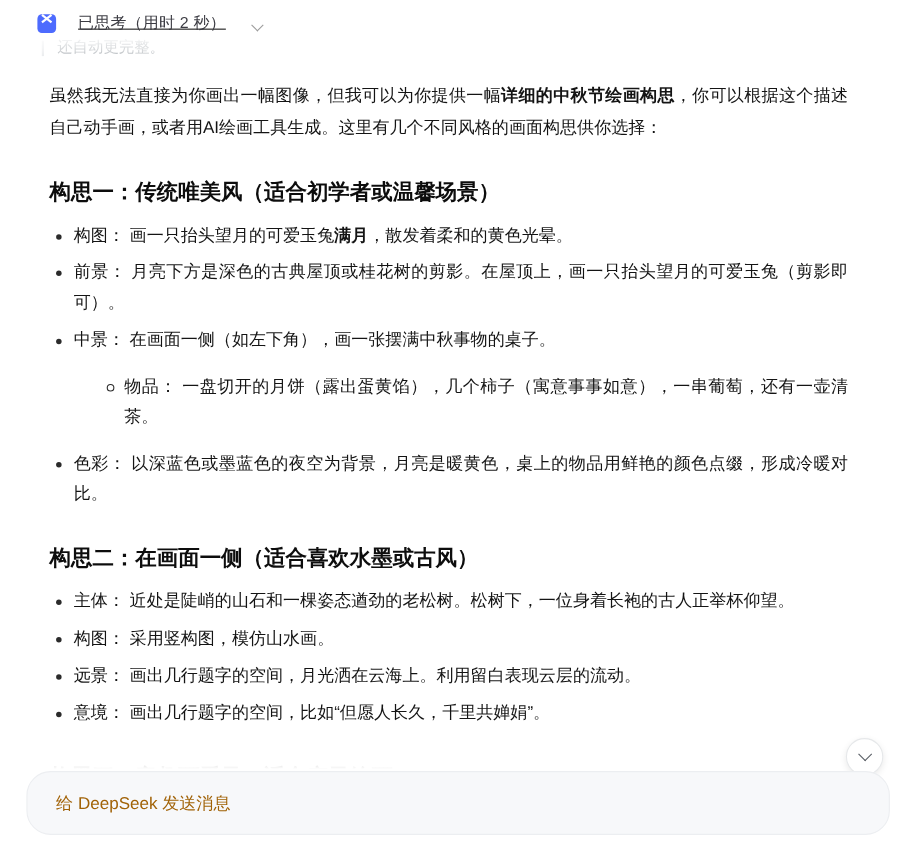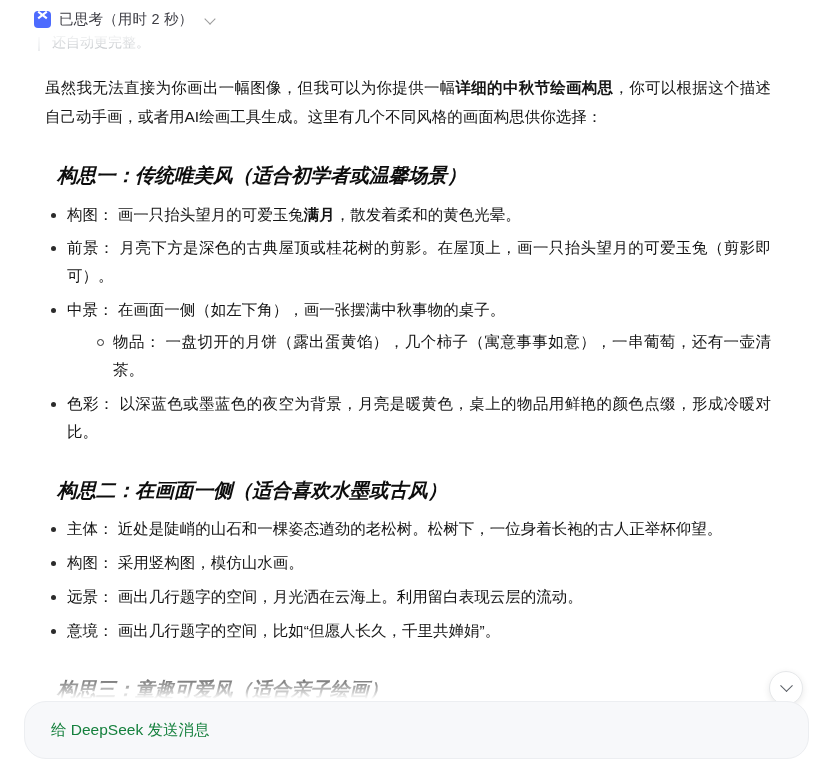--- a/index.html
+++ b/index.html
@@ -18,25 +18,26 @@
     position: relative;
     width: 833px;
     height: 767px;
     background: #ffffff;
     overflow: hidden;
   }
 
   
   .think-bar {
     display: flex;
-    align-items: center;
-    gap: 8px;
+    align-items: flex-end;
+    gap: 20px;
     padding: 8px 34px 4px 34px;
     height: 34px;
     background: #ffffff;
+    text-decoration: underline;
   }
   .think-icon {
     width: 17px;
     height: 17px;
     border-radius: 4px;
     background: #4d6bfe;
     position: relative;
     flex: 0 0 auto;
   }
   .think-icon::before,
@@ -117,24 +118,23 @@
   }
   .para {
     margin: 8px 0 0 0;
     text-align: justify;
   }
   .para strong { font-weight: 700; }
 
   h3.heading {
     font-size: 19.5px;
     font-weight: 700;
-    margin: 30px 0 10px 12px;
+    margin: 30px 0 10px 0;
     line-height: 1.5;
     color: #0d0d0d;
-    font-style: italic;
   }
 
   ul.bullets {
     list-style: none;
     margin: 0;
     padding: 0;
   }
   ul.bullets > li {
     position: relative;
     padding-left: 22px;
@@ -153,21 +153,21 @@
     background: #2b2b2b;
   }
   ul.sub {
     list-style: none;
     margin: 2px 0 2px 0;
     padding: 0 0 0 26px;
   }
   ul.sub > li {
     position: relative;
     padding-left: 20px;
-    margin: 4px 0;
+    margin: 14px 0;
     line-height: 1.8;
   }
   ul.sub > li::before {
     content: "";
     position: absolute;
     left: 4px;
     top: 11px;
     width: 5px;
     height: 5px;
     border-radius: 50%;
@@ -215,21 +215,21 @@
     height: 58px;
     background: #f7f8fa;
     border: 1px solid #eceef1;
     border-radius: 22px;
     display: flex;
     align-items: center;
     padding: 0 26px;
   }
   .composer .ph {
     font-size: 15.5px;
-    color: #15803d;
+    color: #a16207;
   }
 </style>
 </head>
 <body>
 
 <div class="app">
 
   <div class="think-bar">
     <span class="think-icon"></span>
     <span class="think-label">已思考（用时 2 秒）</span>

